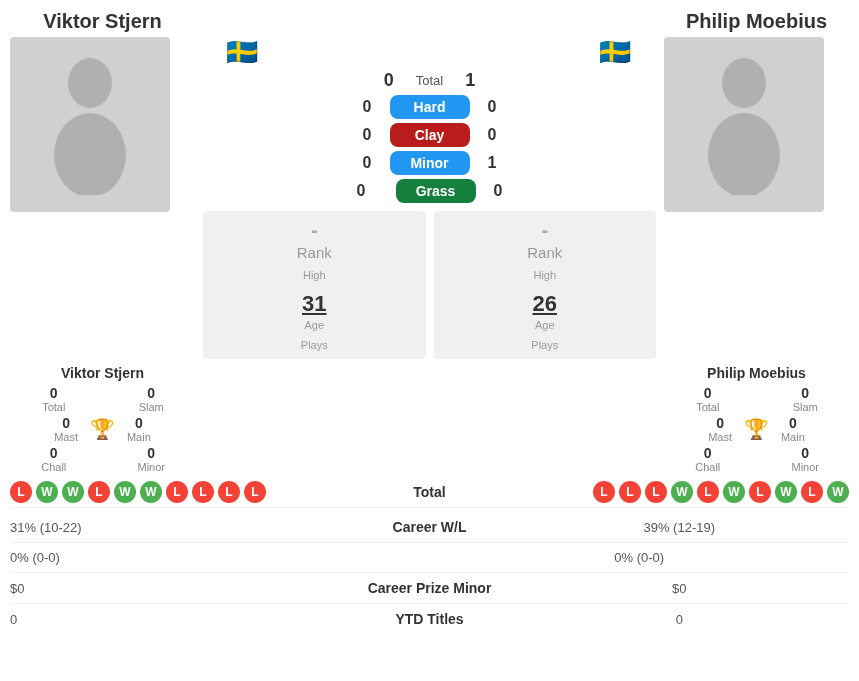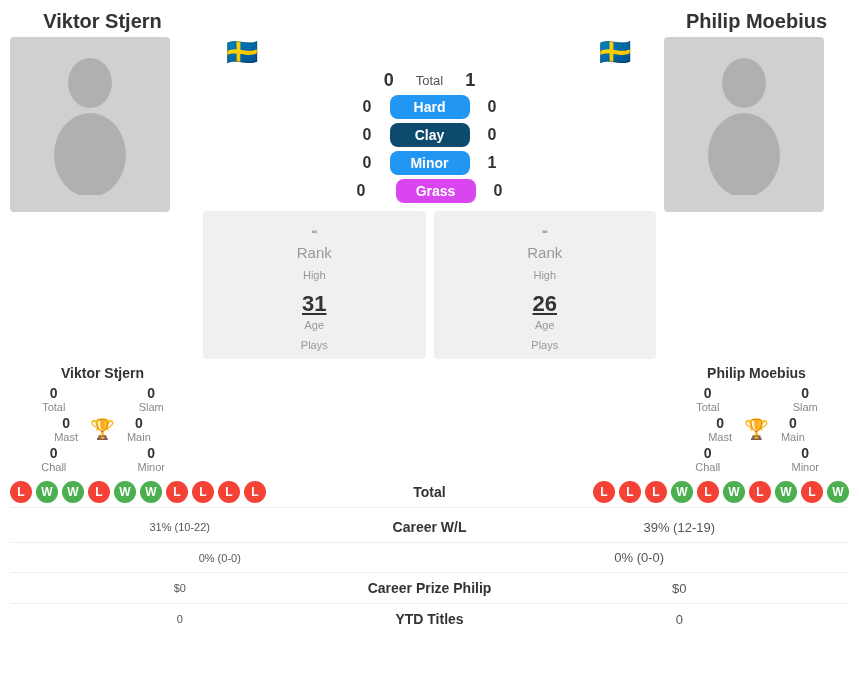--- a/index.html
+++ b/index.html
@@ -38,23 +38,23 @@
     .surface-btn {
       padding: 4px 20px;
       border-radius: 8px;
       color: #fff;
       font-weight: bold;
       font-size: 14px;
       min-width: 80px;
       text-align: center;
     }
     .surface-hard { background: #2196F3; }
-    .surface-clay { background: #0c4a6e; }
+    .surface-clay { background: #b91c1c; }
     .surface-indoor { background: #2196F3; }
-    .surface-grass { background: #d946ef; margin-left: 12px; }
+    .surface-grass { background: #15803d; margin-left: 12px; }
     
     .bottom-section {
       padding: 8px 10px 0 10px;
     }
     .form-row {
       display: flex;
       align-items: center;
       margin-bottom: 4px;
       border-bottom: 1px solid #eee;
       padding-bottom: 4px;
@@ -93,23 +93,22 @@
     .form-w { background: #4CAF50; }
     .form-l { background: #f44336; }
     .stat-row {
       display: flex;
       align-items: center;
       padding: 7px 0;
       border-bottom: 1px solid #eee;
     }
     .stat-row-left {
       flex: 1;
-      text-align: center;
       color: #555;
-      font-size: 11px;
+      font-size: 13px;
     }
     .stat-row-center {
       width: 160px;
       text-align: center;
       font-weight: bold;
       font-size: 14px;
       color: #333;
     }
     .stat-row-right {
       flex: 1;
@@ -463,21 +462,21 @@
       <div class="stat-row-right">39% (12-19)</div>
     </div>
 
     <div class="stat-row">
       <div class="stat-row-left">0% (0-0)</div>
       <div class="stat-row-right">0% (0-0)</div>
     </div>
 
     <div class="stat-row">
       <div class="stat-row-left">$0</div>
-      <div class="stat-row-center">Career Prize Philip</div>
+      <div class="stat-row-center">Career Prize Minor</div>
       <div class="stat-row-right">$0</div>
     </div>
 
     <div class="stat-row" style="border-bottom:none;">
       <div class="stat-row-left">0</div>
       <div class="stat-row-center">YTD Titles</div>
       <div class="stat-row-right">0</div>
     </div>
 
   </div>

